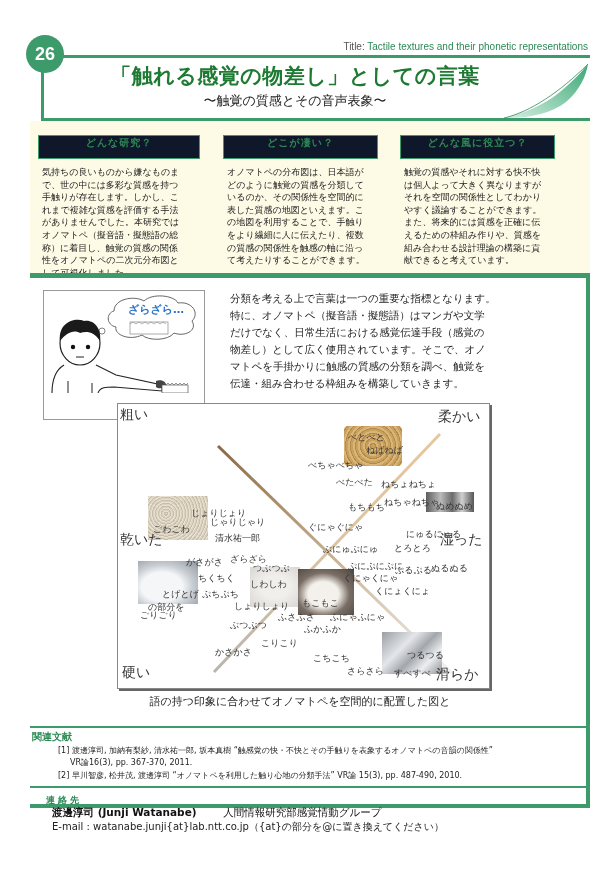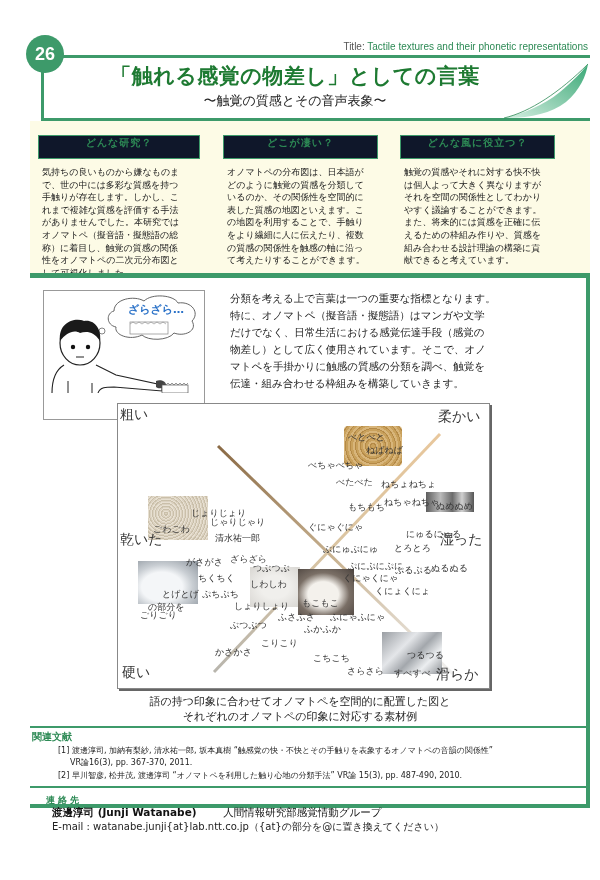--- a/index.html
+++ b/index.html
@@ -228,21 +228,20 @@
   <div class="w" style="left:143px; top:233px;">こりこり</div>
   <div class="w" style="left:97px; top:242px;">かさかさ</div>
   <div class="w" style="left:195px; top:248px;">こちこち</div>
   <div class="w" style="left:229px; top:261px;">さらさら</div>
   <div class="w" style="left:289px; top:245px;">つるつる</div>
   <div class="w" style="left:276px; top:263px;">すべすべ</div>
 </div>
 
 <div class="caption">
   <div>語の持つ印象に合わせてオノマトペを空間的に配置した図と</div>
-  <div>それぞれのオノマトペの印象に対応する素材例</div>
 </div>
 <div class="sep" style="top:726px;"></div>
 
 <div class="refs-title">関連文献</div>
 <div class="ref" style="top:745px;">[1] 渡邊淳司, 加納有梨紗, 清水祐一郎, 坂本真樹 “触感覚の快・不快とその手触りを表象するオノマトペの音韻の関係性”</div>
 <div class="ref" style="top:757px; left:70px;">VR論16(3), pp. 367-370, 2011.</div>
 <div class="ref" style="top:770px;">[2] 早川智彦, 松井茂, 渡邊淳司 “オノマトペを利用した触り心地の分類手法” VR論 15(3), pp. 487-490, 2010.</div>
 <div class="sep" style="top:786px;"></div>
 
 <div class="contact-title">連絡先</div>

